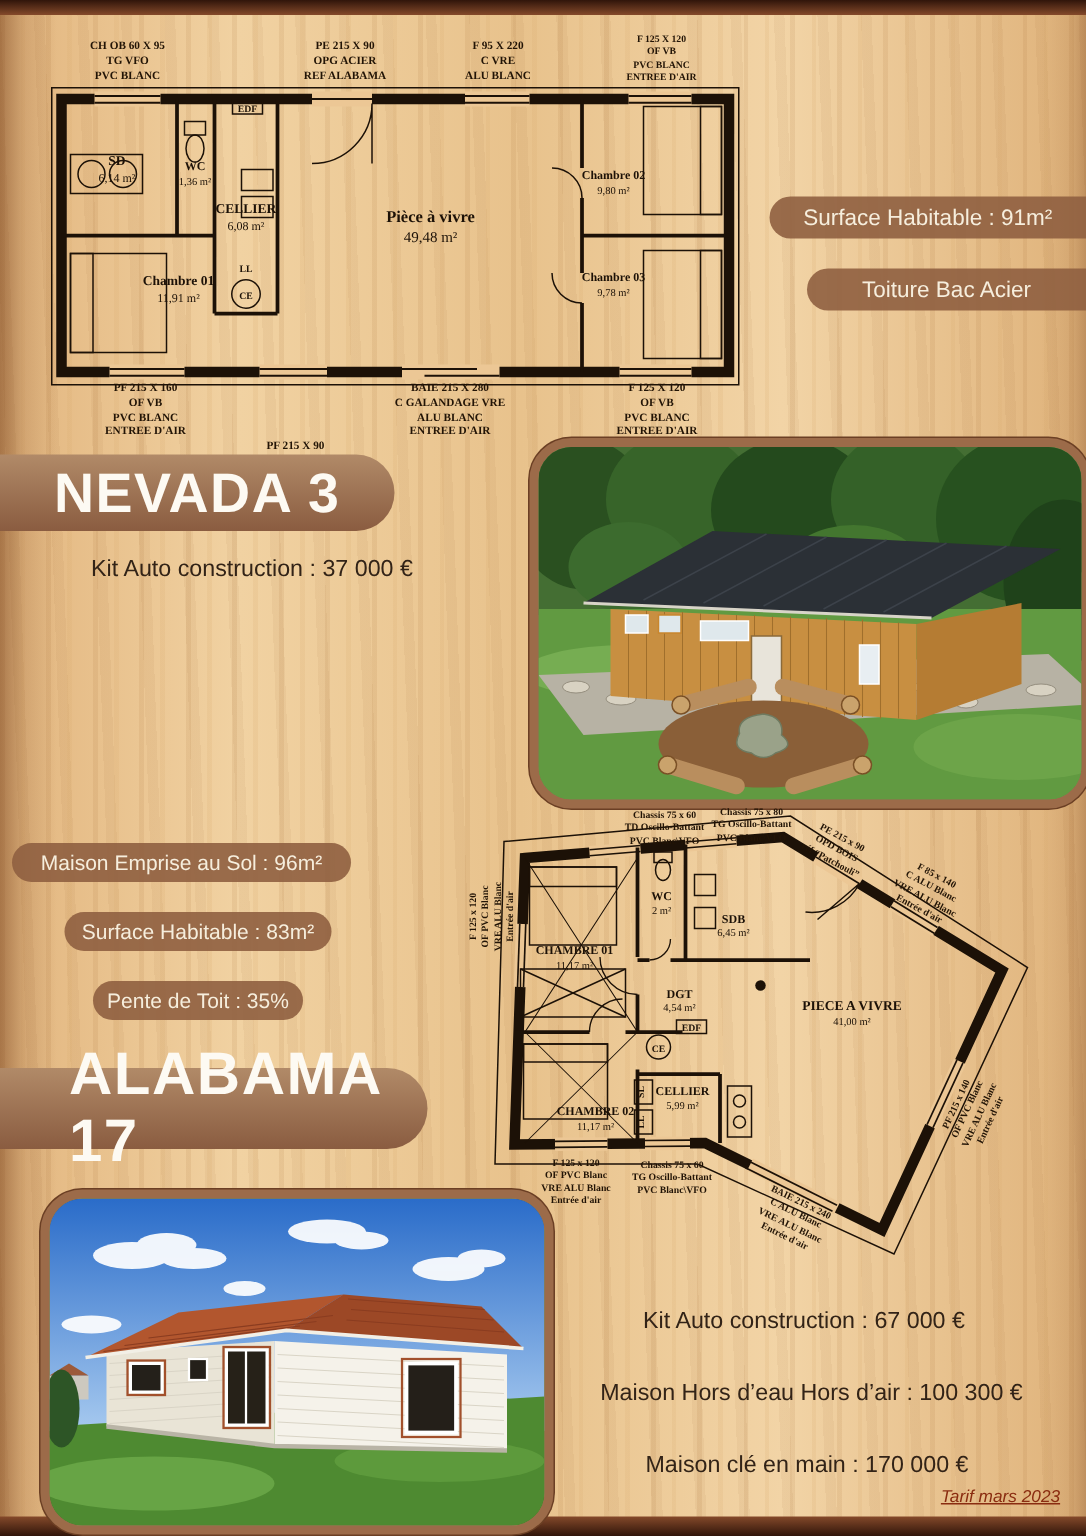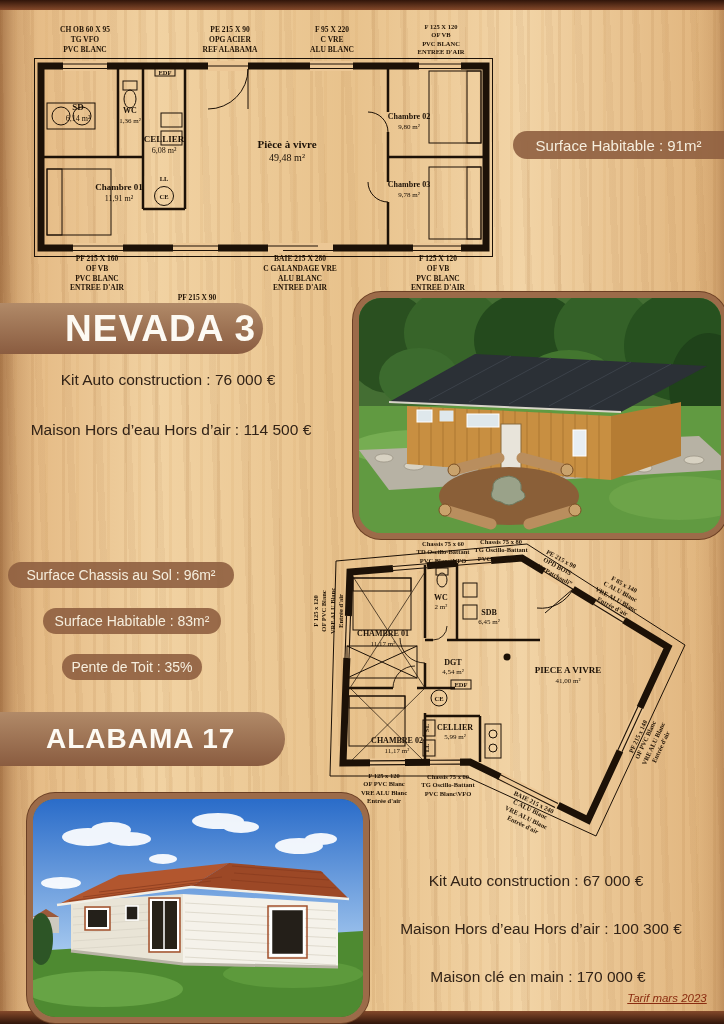--- a/index.html
+++ b/index.html
@@ -167,26 +167,28 @@
   <div class="plan-note" style="left:438px;top:273px;">
     <div>F 125 X 120</div>
       <div>OF VB</div>
       <div>PVC BLANC</div>
       <div>ENTREE D'AIR</div>
   </div>
 
   <div class="badge badge-r" style="top:131px;height:28px;width:211px;">
       <span>Surface Habitable : 91m²</span>
     </div>
-
-  <div class="title-pill" style="top:303px;height:51px;width:263px;font-size:37px;padding-left:65px;box-sizing:border-box;">
+  <div class="badge badge-r" style="top:179px;height:28px;width:186px;">
+      <span>Toiture Bac Acier</span>
+    </div>
+
+  <div class="title-pill" style="top:303px;height:51px;width:263px;font-size:37px;padding-left:36px;box-sizing:border-box;">
     <span>NEVADA 3</span>
   </div>
-  <div class="price" style="left:168px;top:380px;">Kit Auto construction : 76 000 €</div>
-  <div class="price" style="left:171px;top:430px;">Maison Hors d’eau Hors d’air : 114 500 €</div>
+  <div class="price" style="left:168px;top:380px;">Kit Auto construction : 37 000 €</div>
 
   <div class="photo" style="left:353px;top:292px;width:362px;height:235px;">
     <svg width="362" height="235" viewBox="0 0 362 235">
       <rect width="362" height="235" fill="#6f9350"></rect>
       <g fill="#2e5523">
         <rect width="362" height="112" fill="#446e33"></rect>
         <ellipse cx="30" cy="45" rx="45" ry="50" fill="#2a5020"></ellipse>
           <ellipse cx="95" cy="35" rx="50" ry="45" fill="#376429"></ellipse>
         <ellipse cx="170" cy="42" rx="55" ry="48" fill="#244a1d"></ellipse>
           <ellipse cx="245" cy="35" rx="50" ry="46" fill="#346128"></ellipse>
@@ -239,30 +241,30 @@
             <circle cx="208" cy="172" r="6"></circle>
             <circle cx="86" cy="212" r="6"></circle>
             <circle cx="216" cy="212" r="6"></circle>
         </g>
         <path d="M150 178 q14 2 12 14 q10 8 -4 12 q-8 6 -16 0 q-14 -2 -8 -13 q-2 -11 16 -13" fill="#9aa289" stroke="#6f7a60"></path>
       </g>
     </svg>
   </div>
 
   <div class="badge badge-l" style="left:8px;top:562px;height:26px;width:226px;">
-      <span>Surface Chassis au Sol : 96m²</span>
+      <span>Maison Emprise au Sol : 96m²</span>
     </div>
   <div class="badge badge-l" style="left:43px;top:608px;height:26px;width:178px;">
       <span>Surface Habitable : 83m²</span>
     </div>
   <div class="badge badge-l" style="left:62px;top:654px;height:26px;width:140px;">
       <span>Pente de Toit : 35%</span>
     </div>
 
-  <div class="title-pill" style="top:712px;height:54px;width:285px;font-size:28px;padding-left:46px;box-sizing:border-box;">
+  <div class="title-pill" style="top:712px;height:54px;width:285px;font-size:40px;padding-left:46px;box-sizing:border-box;">
     <span>ALABAMA 17</span>
   </div>
 
   <svg class="plan-svg" style="left:305px;top:528px;" width="418" height="330" viewBox="0 0 418 330">
     <g stroke="#1c1107" fill="none">
       <polygon points="31,33 222,16 380,117 291,308 160,248 25,248" stroke-width="1"></polygon>
       <polygon points="45,44 217,30 363,119 283,292 165,234 38,235" stroke-width="7"></polygon>
 
       <g stroke="#ecc795" stroke-width="9">
         <line x1="88" y1="40.5" x2="122" y2="37.7"></line>

